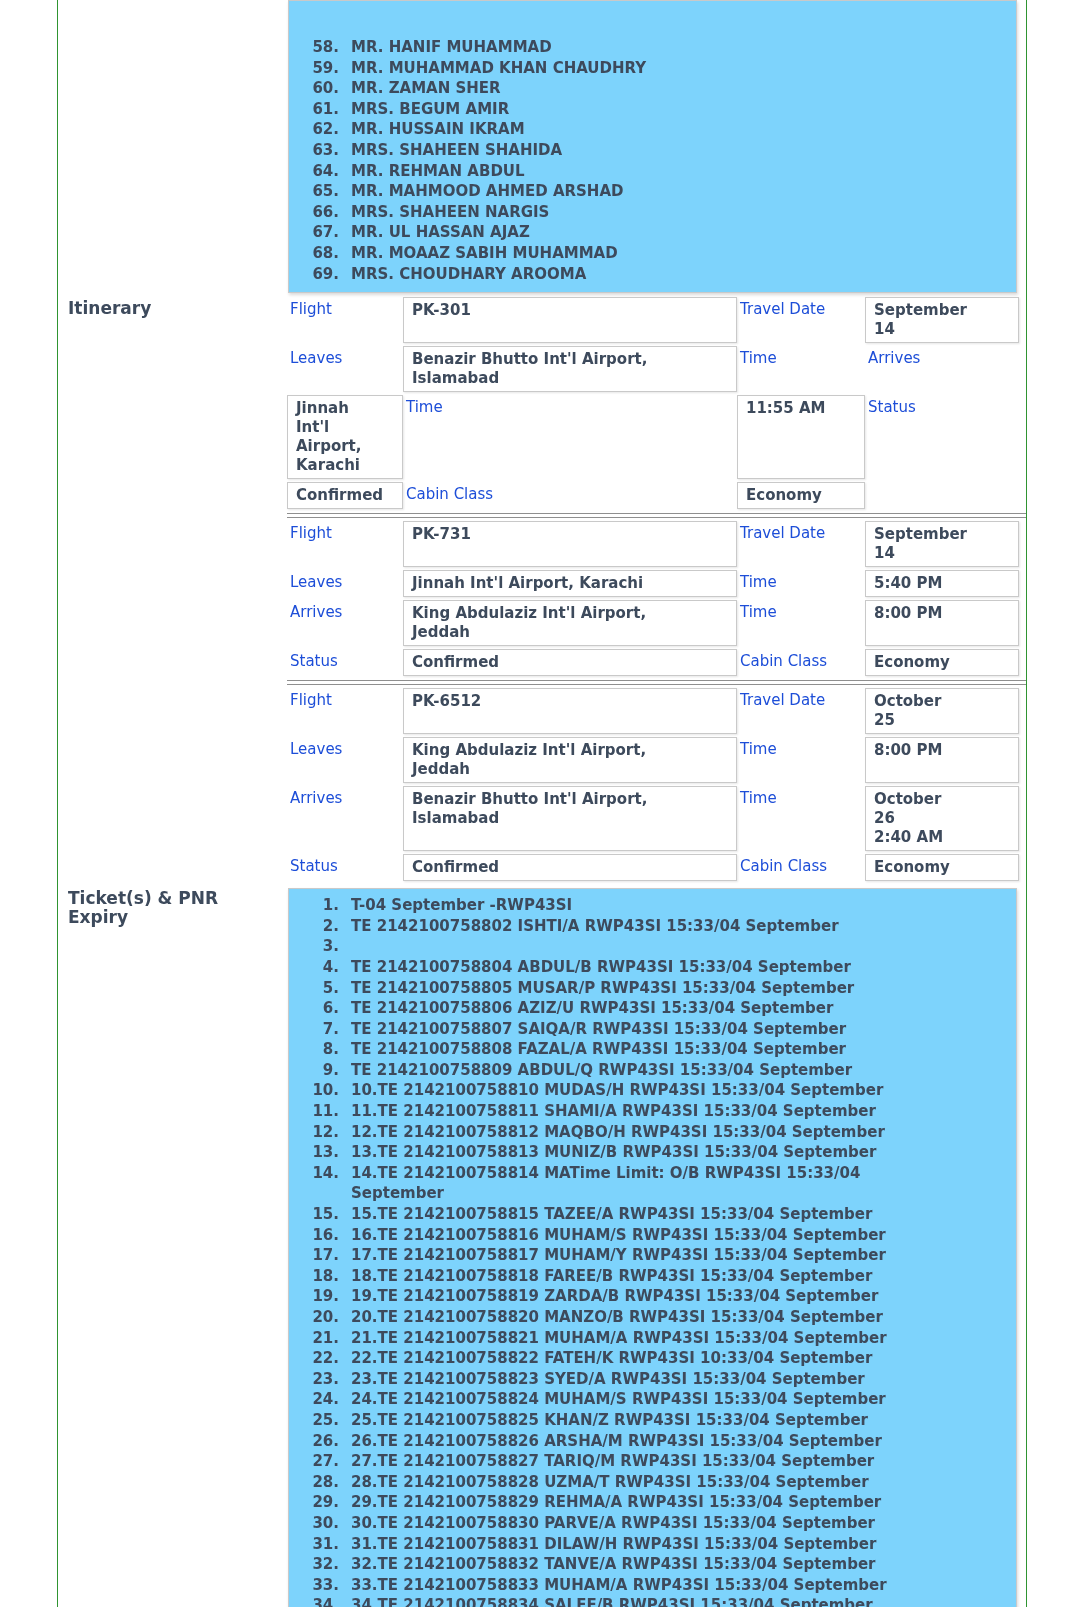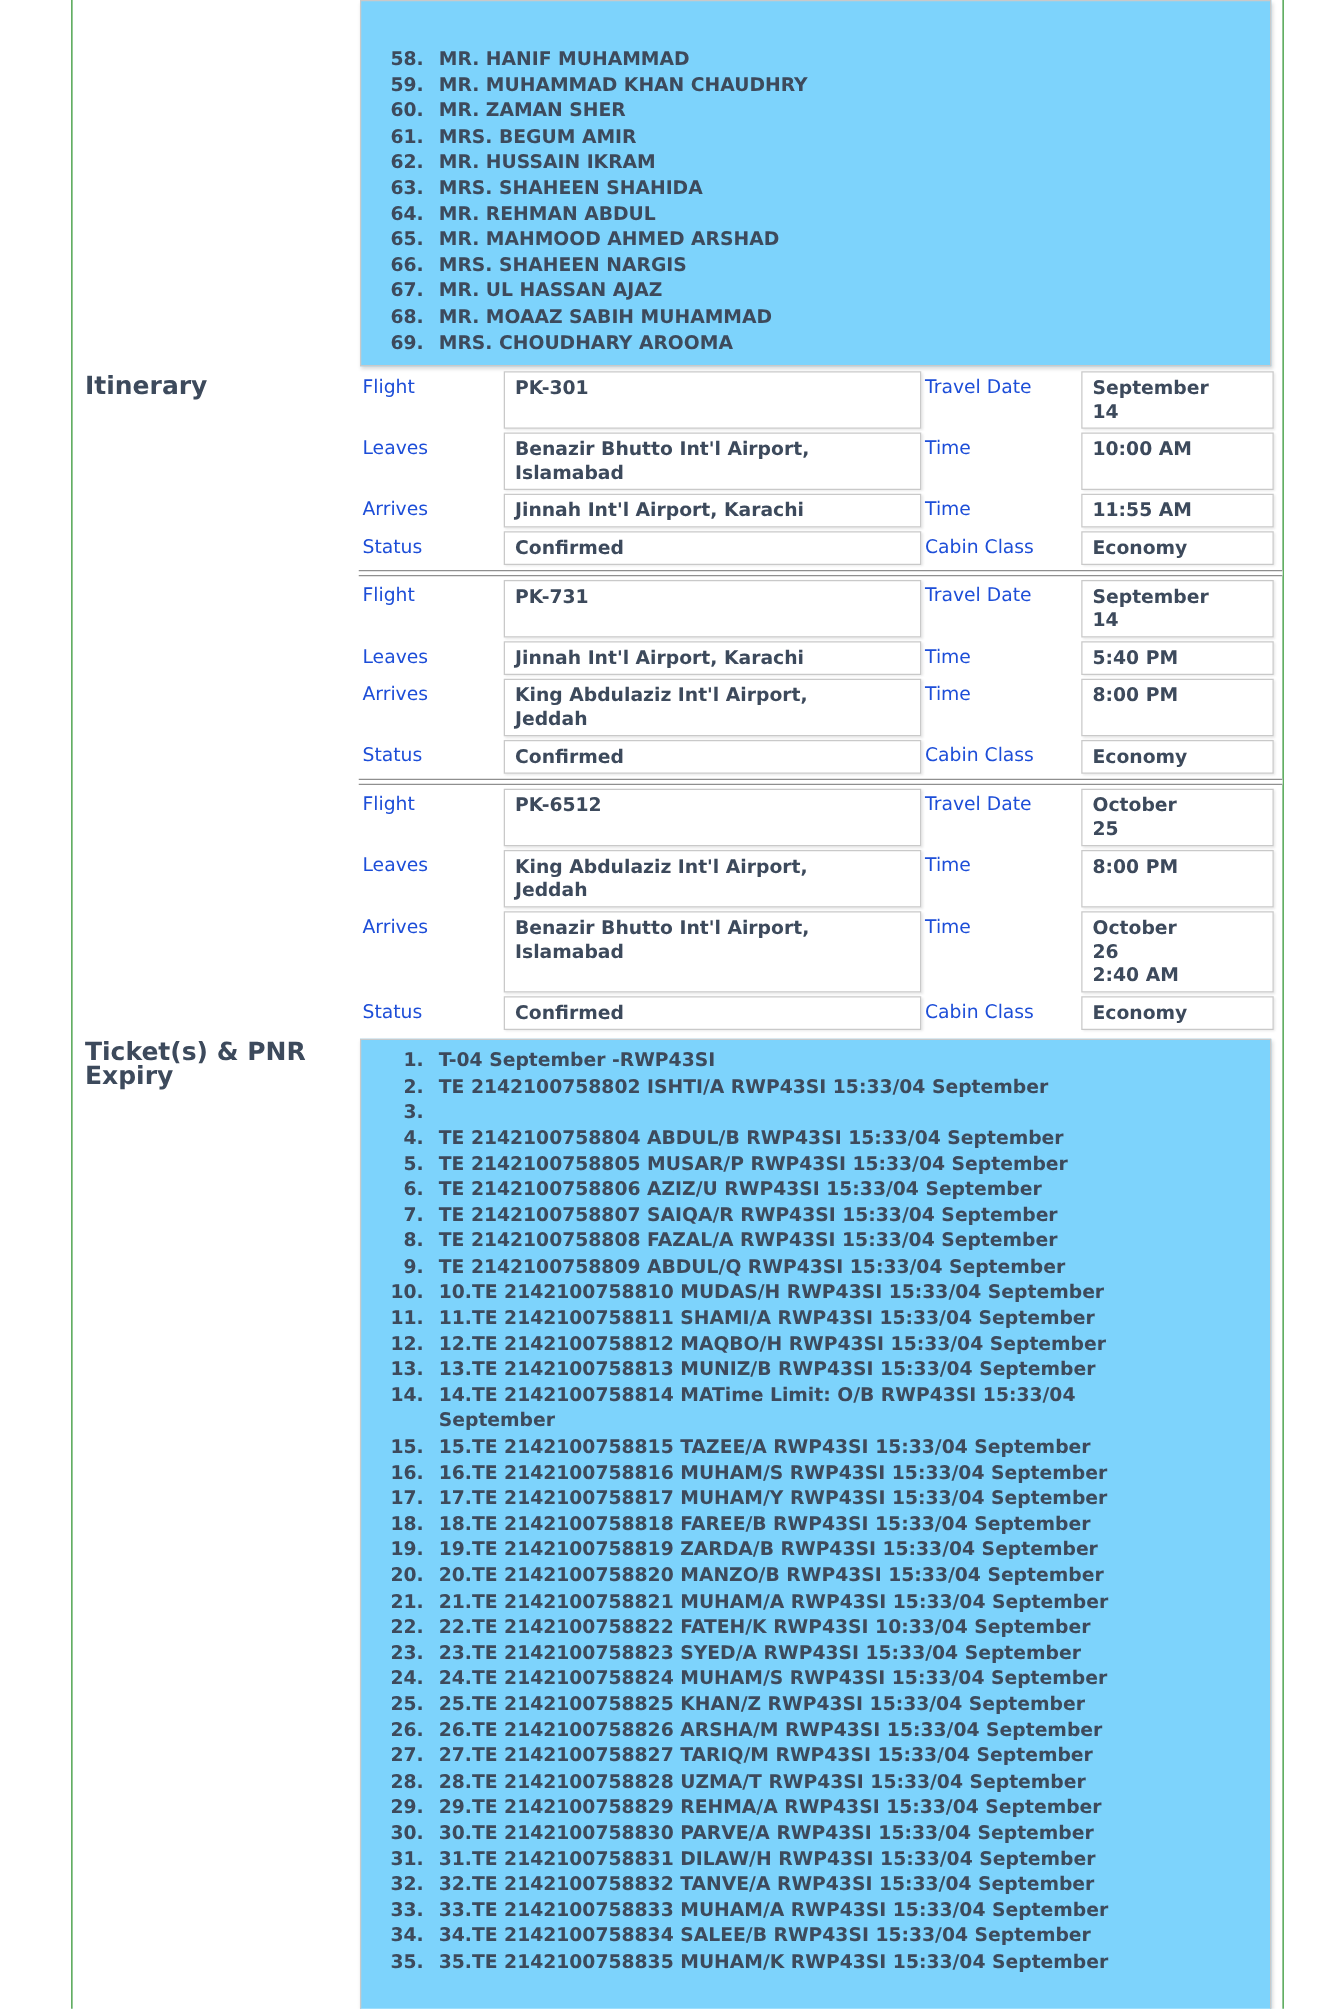--- a/index.html
+++ b/index.html
@@ -7,21 +7,21 @@
     width:1069px;height:1607px;overflow:hidden;background:#ffffff;
     font-family:"DejaVu Sans","Liberation Sans",sans-serif;
     color:#3d4a5c;
   }
   .container{
     margin-left:57px;width:968px;min-height:1568px;box-sizing:content-box;
     border-left:1px solid #2f9431;border-right:1px solid #2f9431;
   }
   .row{display:grid;grid-template-columns:224px 1fr;}
   .label-cell{
-    padding:4px 6px 0 10px;font-weight:bold;font-size:20px;line-height:19px;
+    padding:4px 6px 0 10px;font-weight:bold;font-size:17px;line-height:19px;
     white-space:pre-line;color:#3d4a5c;
   }
   .content-cell{min-width:0;}
   
   .big-box{
     border:1px solid #c9c9c9;background:#7dd3fc;margin:0 9px 0 6px;
     box-shadow:1px 2px 3px rgba(0,0,0,0.15);
   }
   .names-box{padding:36px 8px 8px 0;}
   .tickets-box{padding:6px 8px 30px 0;margin-top:3px;}
@@ -118,21 +118,20 @@
         <div class="flight-table">
           <div class="cell-label">Flight</div>
           <div class="value-box">PK-301</div>
           <div class="cell-label">Travel Date</div>
           <div class="value-box">September
 14</div>
           <div class="cell-label">Leaves</div>
           <div class="value-box">Benazir Bhutto Int'l Airport,
 Islamabad</div>
           <div class="cell-label">Time</div>
-          <div class="value-box">10:00 AM</div>
           <div class="cell-label">Arrives</div>
           <div class="value-box">Jinnah Int'l Airport, Karachi</div>
           <div class="cell-label">Time</div>
           <div class="value-box">11:55 AM</div>
           <div class="cell-label">Status</div>
           <div class="value-box">Confirmed</div>
           <div class="cell-label">Cabin Class</div>
           <div class="value-box">Economy</div>
         </div>
         <div class="flight-sep"></div>

